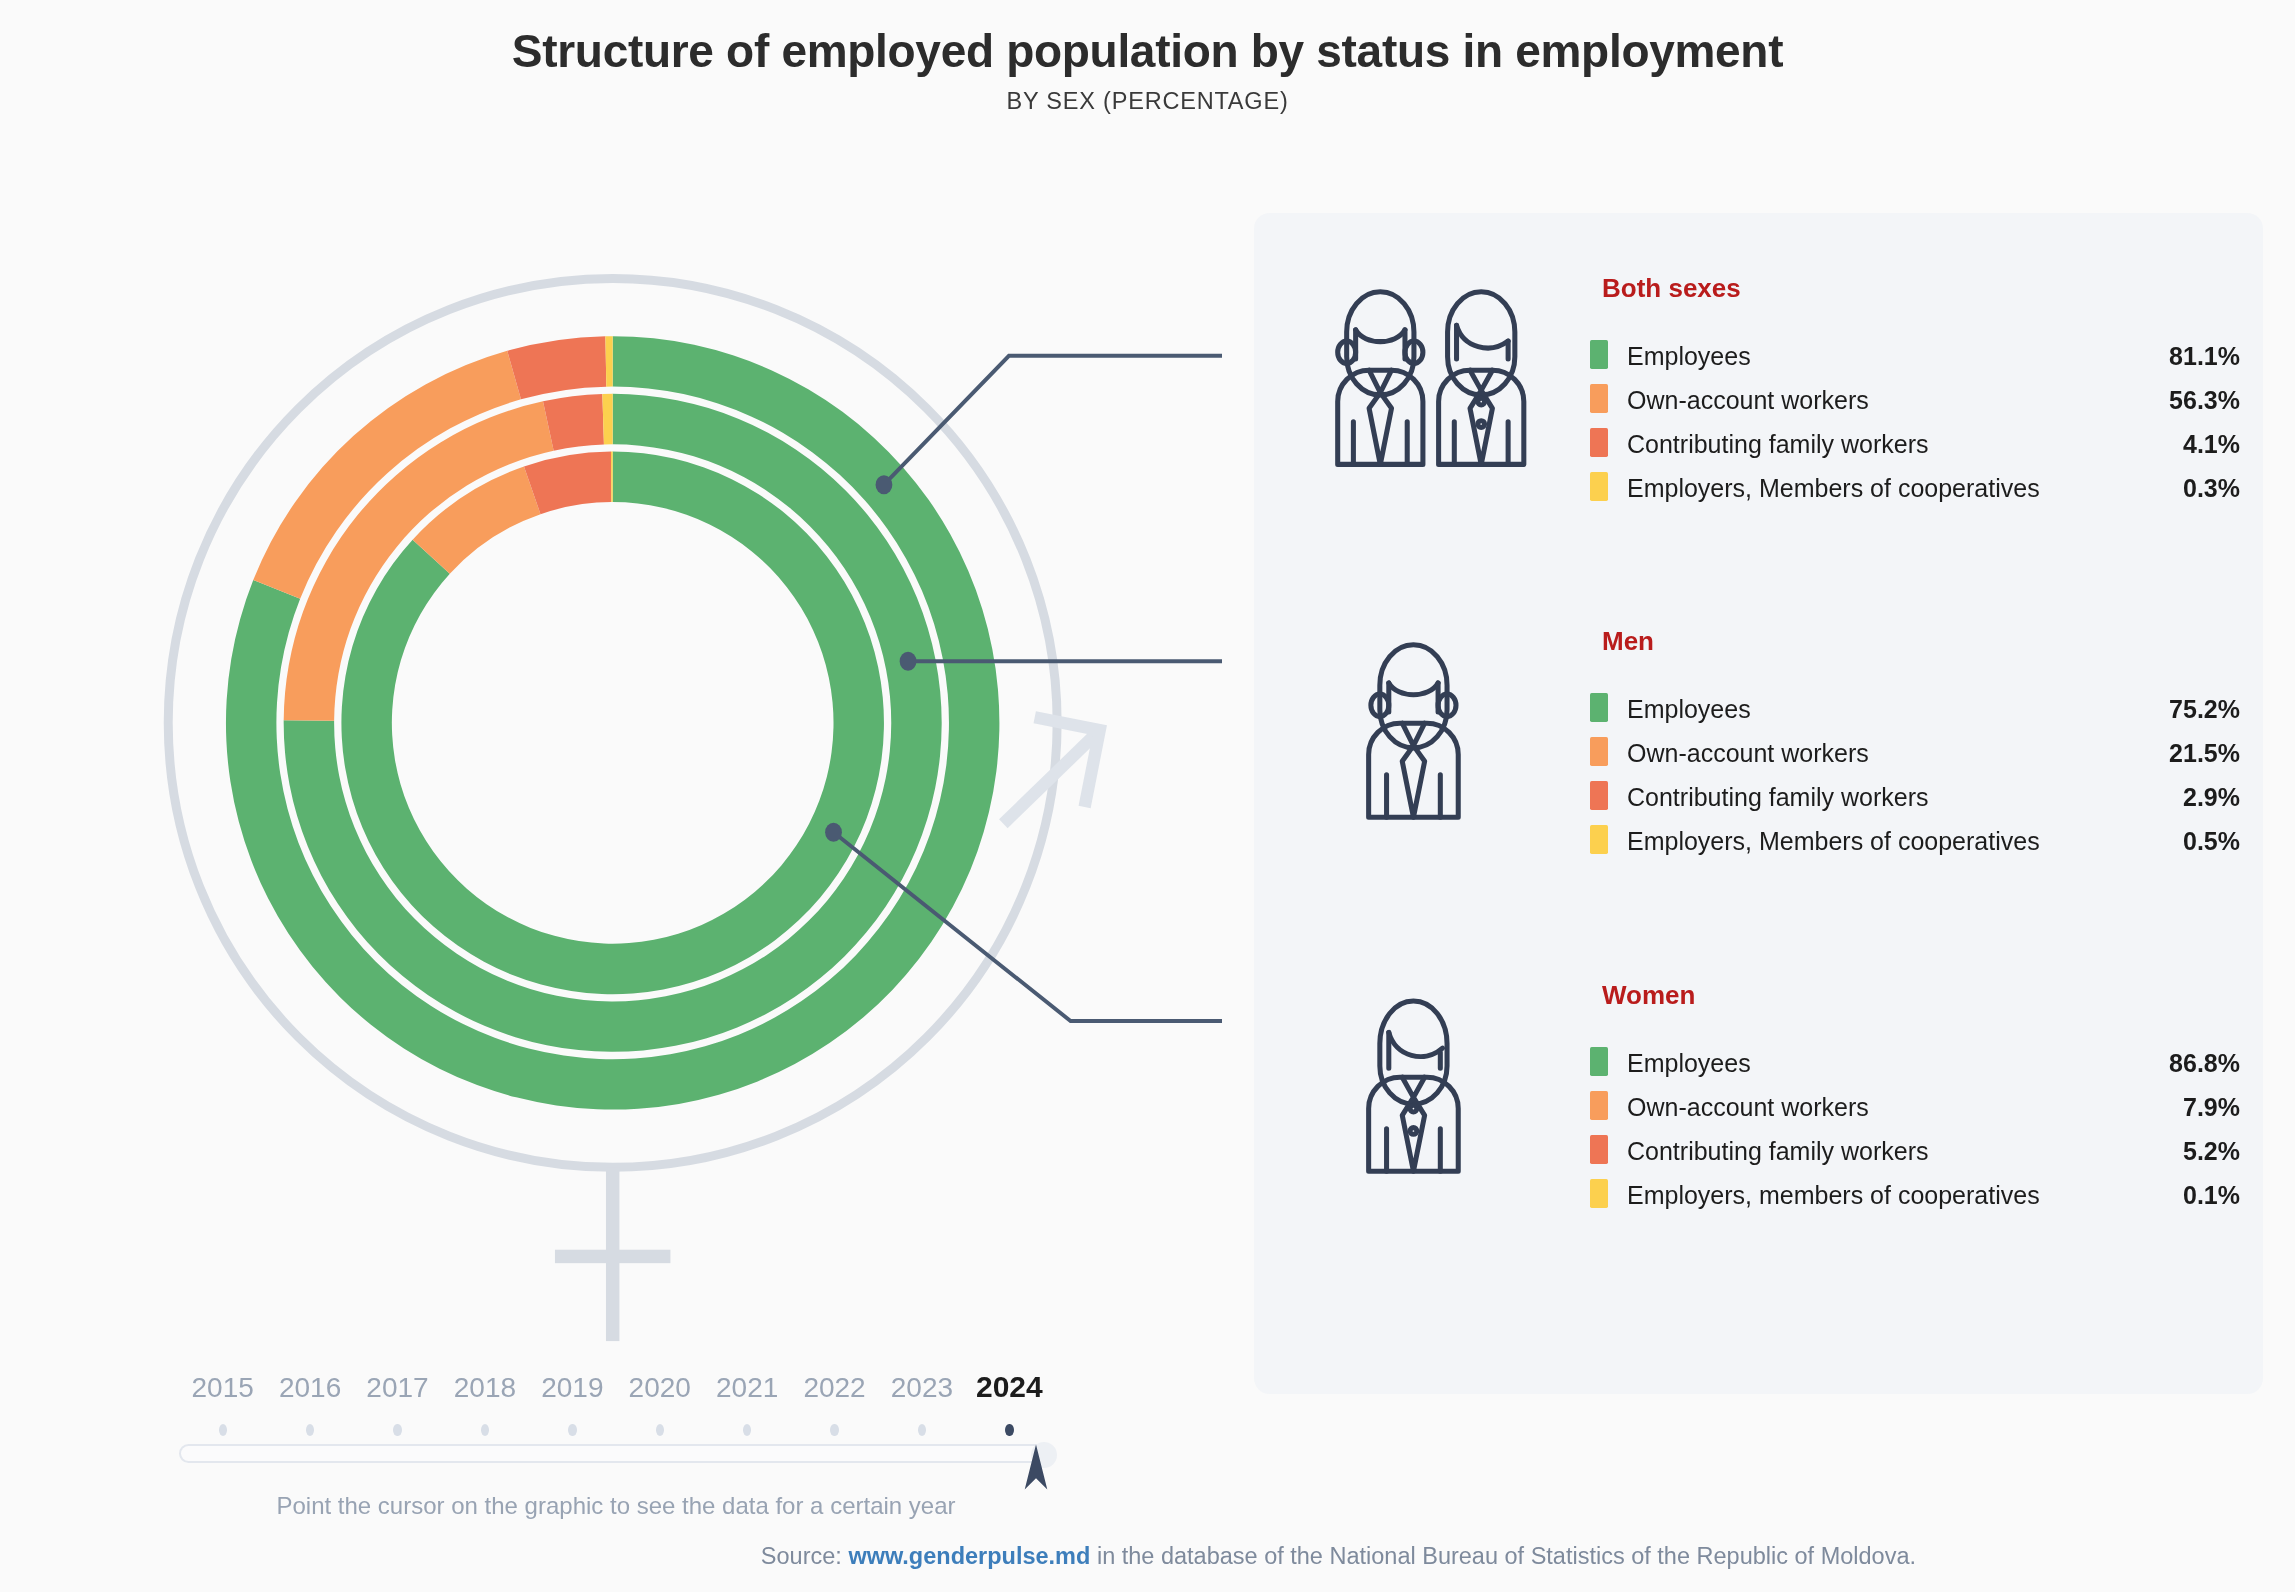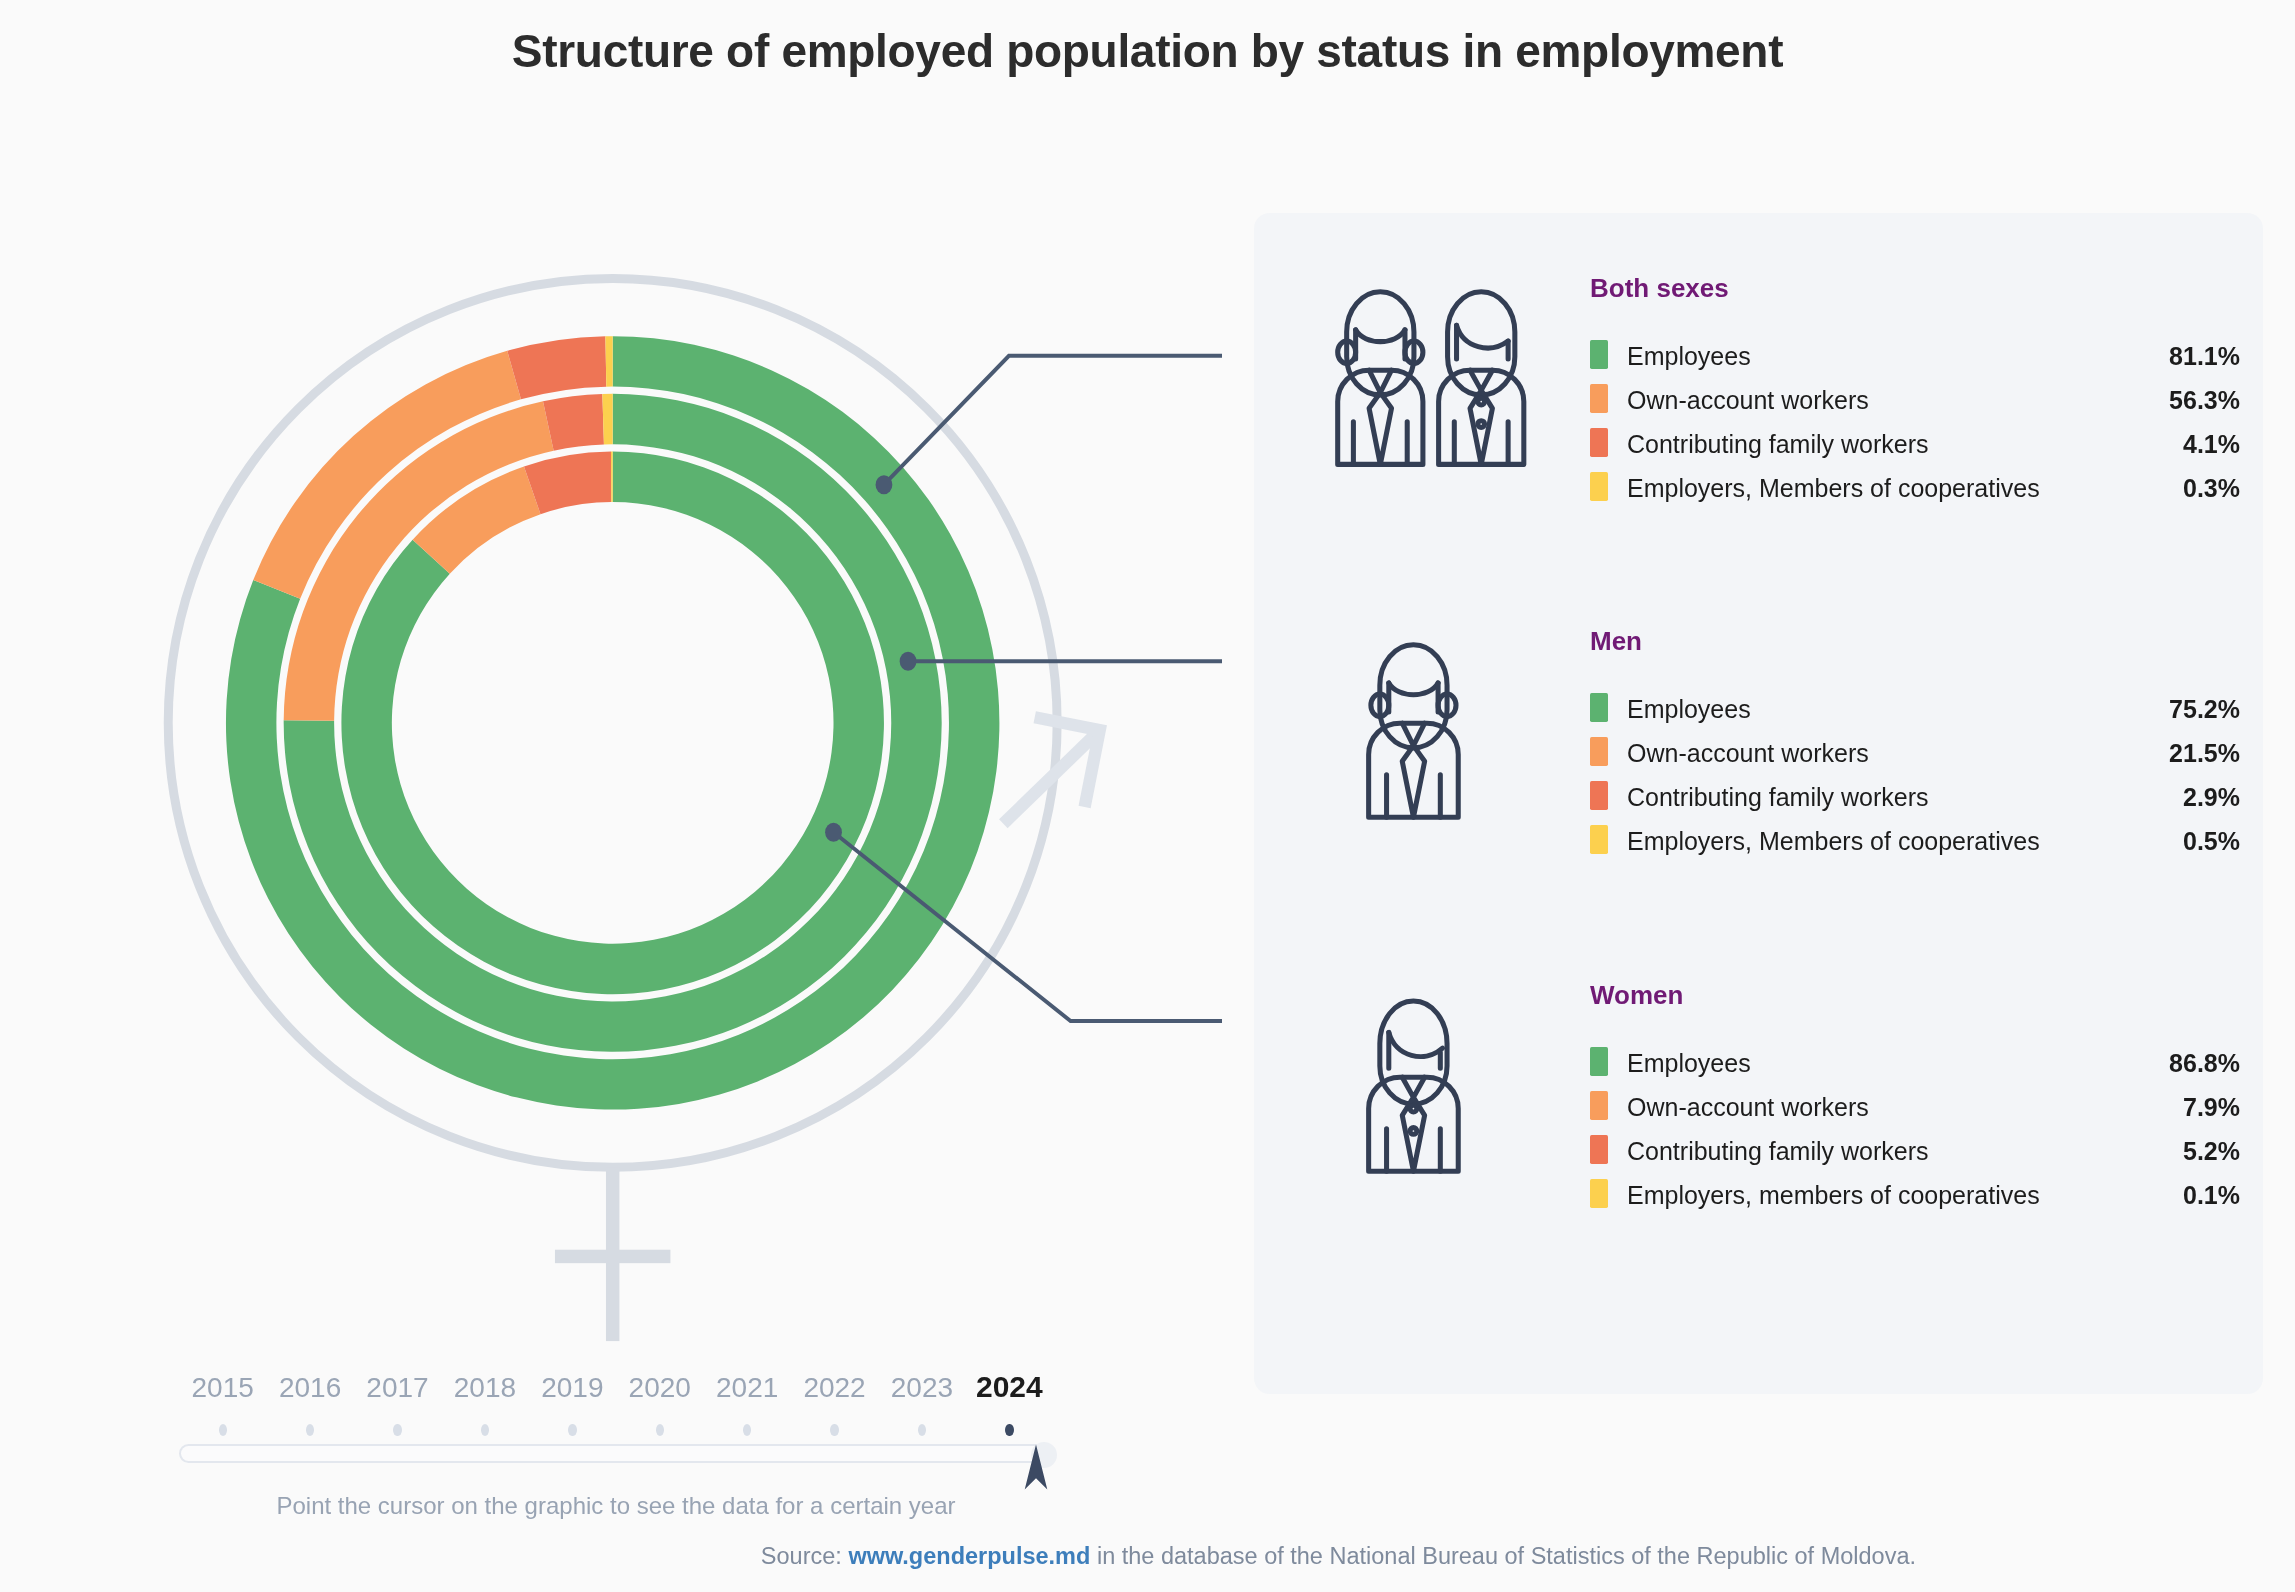--- a/index.html
+++ b/index.html
@@ -42,22 +42,22 @@
   .legend-group.g2 { top: 769px; }
 
   .group-icon {
     position: absolute; left: 50px; top: 10px;
     width: 258px; height: 185px;
   }
   .group-icon.single { left: 90px; width: 140px; }
 
   .group-body { position: absolute; left: 336px; top: 0; width: 650px; }
   .group-title {
-    font-size: 26px; font-weight: bold; color: #701a75;
-    margin-bottom: 23.5px; line-height: 1;
+    font-size: 26px; font-weight: bold; color: #b91c1c;
+    margin-bottom: 23.5px; line-height: 1; margin-left: 12px;
   }
   .legend-row {
     display: flex; align-items: flex-end;
     height: 44px; position: relative;
   }
   .swatch {
     width: 18px; height: 29px; border-radius: 1.7px; flex: 0 0 auto;
   }
   .legend-label {
     font-size: 25px; color: #1C1C1C; margin-left: 19px;
@@ -103,20 +103,21 @@
     text-align: right; padding-right: 27px;
     font-size: 23.5px; color: #7E8A9C;
   }
   .footer a { color: #3D7EBB; text-decoration: none; font-weight: bold; }
 </style>
 </head>
 <body>
 
 <div class="header">
   <div class="title">Structure of employed population by status in employment</div>
+  <div class="subtitle">BY SEX (PERCENTAGE)</div>
 </div>
 
 <div class="chart-area">
   <svg class="chart-svg" width="1222" height="1177" viewBox="0 0 2180 2100">
 
     <circle id="outer-ring-circle" cx="1093" cy="990" r="793" fill="none" stroke="#D6DBE2" stroke-width="16"></circle>
     <rect x="1081" y="1783" width="24" height="310" fill="#D6DBE2"></rect>
     <rect x="990" y="1930" width="206" height="24" fill="#D6DBE2"></rect>
 
     <g stroke="#DEE3EA" stroke-width="22" fill="none" stroke-linecap="butt">

